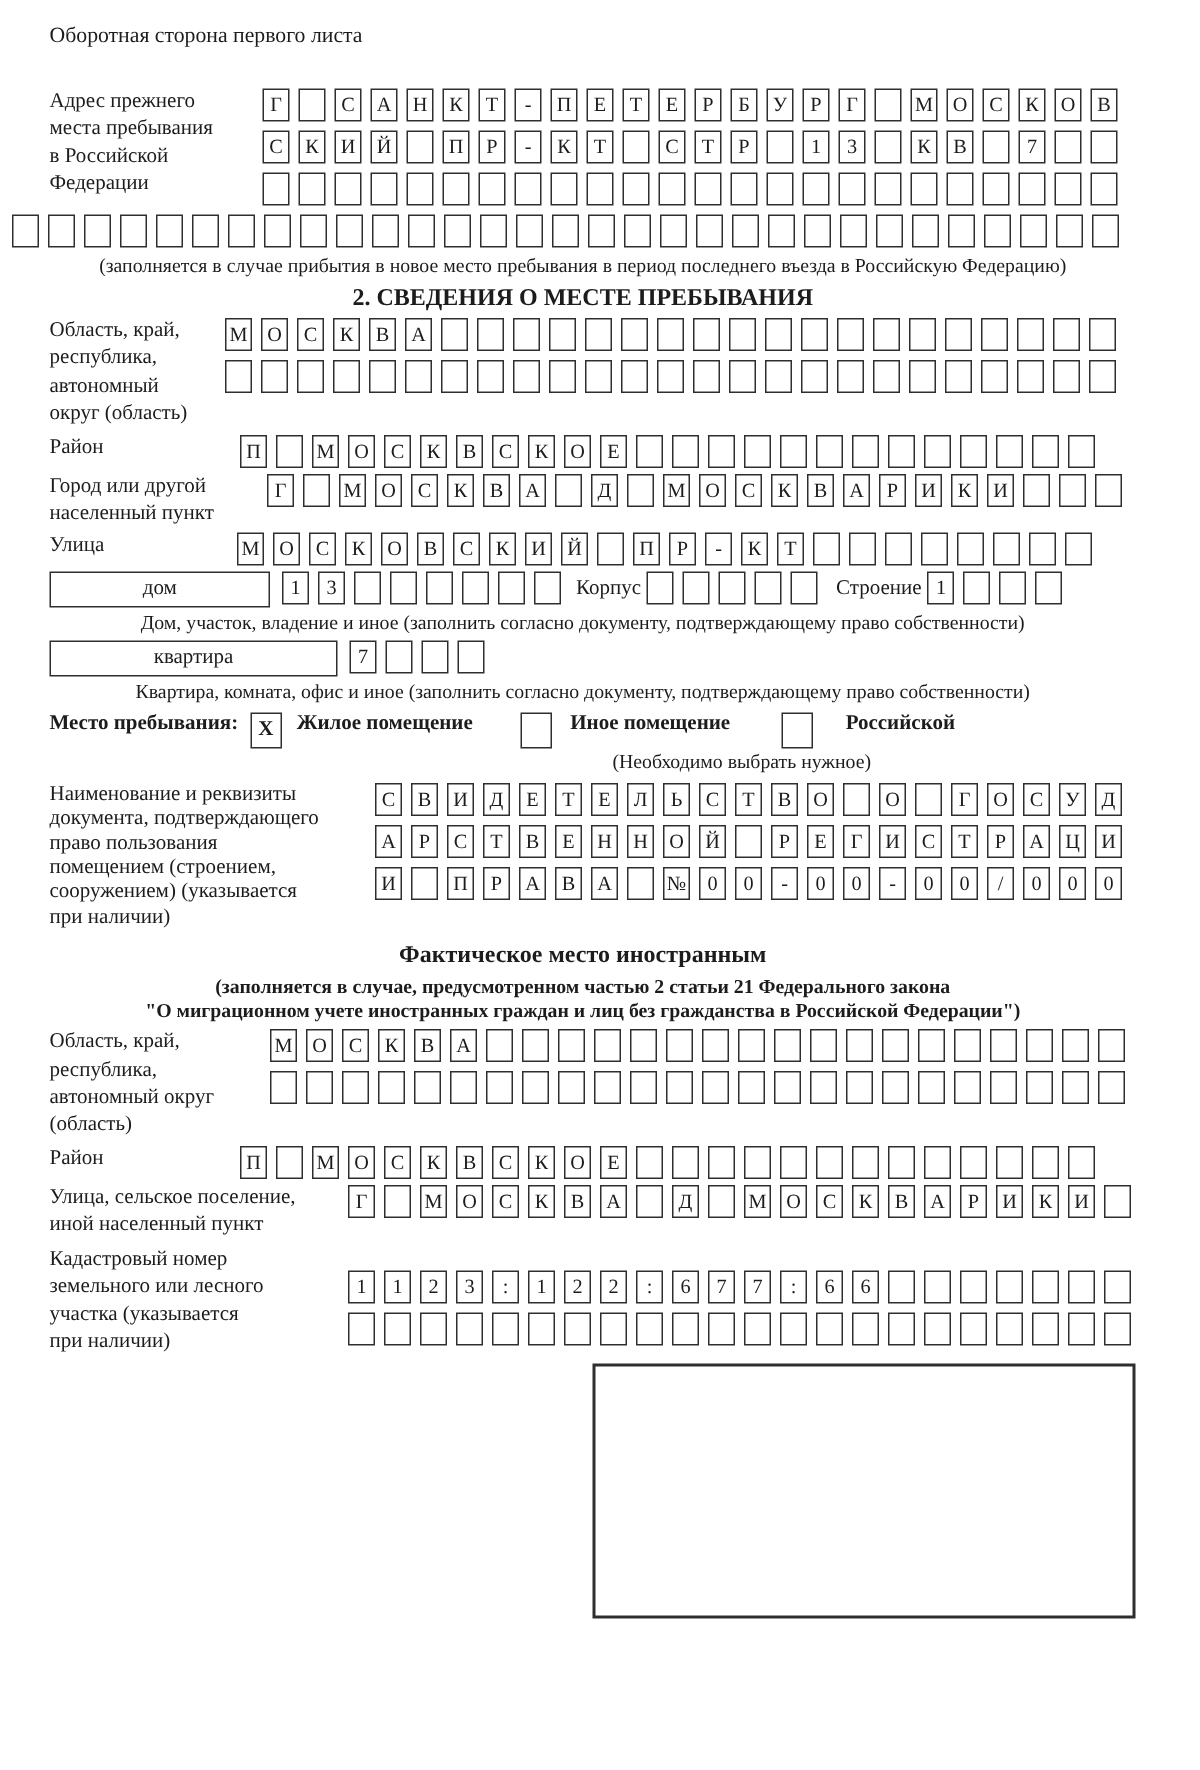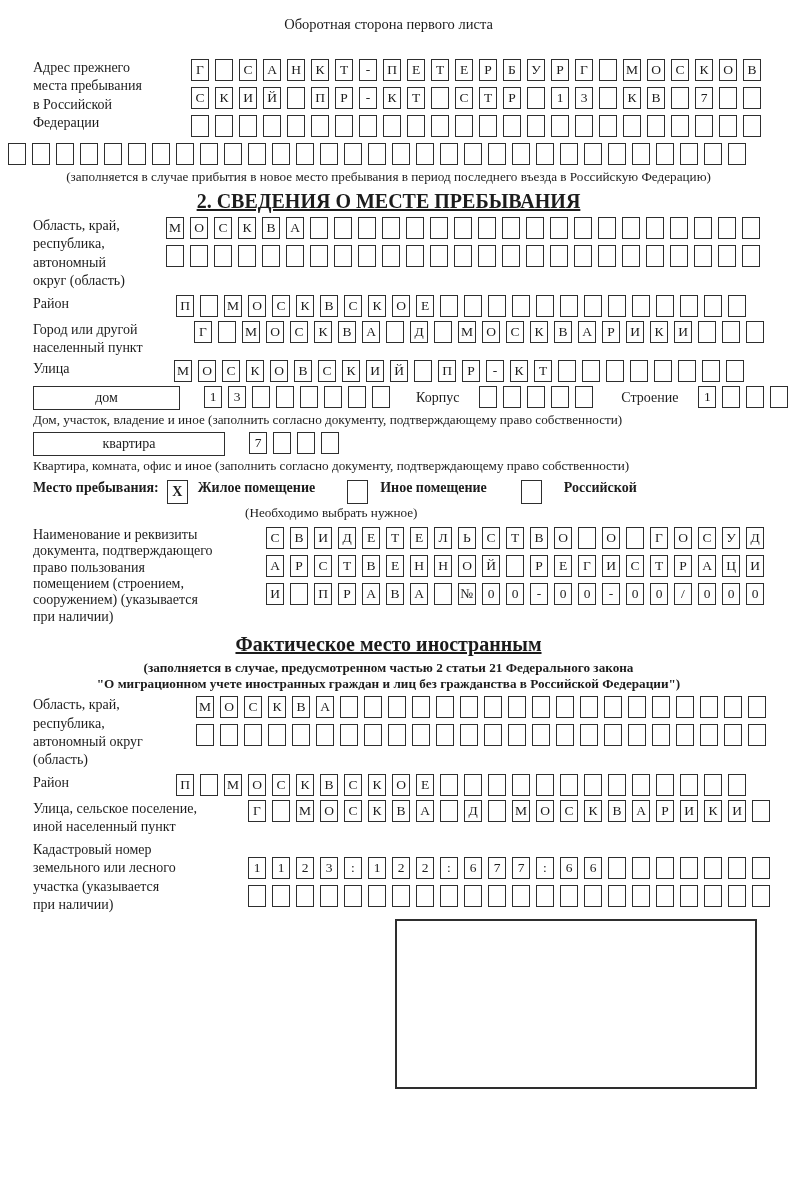--- a/index.html
+++ b/index.html
@@ -3,35 +3,35 @@
 <meta charset="utf-8">
 <style>
   * { margin:0; padding:0; box-sizing:border-box; }
   html,body { background:#ffffff; }
   body {
     width:800px; height:1180px; overflow:hidden;
     color:#1c1c1c;
     font-family:"Liberation Serif", serif;
   }
   .page { padding:0 56px 0 33px; }
-  .hdr-note { padding-top:16px; text-align:center; font-size:14.5px; }
-
-  .frow { display:flex; align-items:flex-start;gap:16px; }
+  .hdr-note { padding-top:16px; text-align:left; font-size:14.5px; }
+
+  .frow { display:flex; align-items:flex-start; }
   .flabel { font-size:14px; line-height:1.32; white-space:pre-line; flex:0 0 auto; }
   .flabel.tight { line-height:1.17; }
   .boxcol { display:flex; flex-direction:column; gap:6px; }
   .boxes { display:flex; gap:6px; }
   .cbox {
     width:18px; height:22px; flex:0 0 auto;
     border:1.6px solid #2e2e2e;
     font-size:13.5px; line-height:19px; text-align:center;
   }
-  .caption { font-size:13.2px; }
+  .caption { font-size:13.2px;text-align:center; }
   .center { text-align:center; }
-  .sec-title { font-weight:bold; font-size:20px; text-align:center;text-decoration:underline; }
+  .sec-title { font-weight:bold; font-size:16px; text-align:center; }
   .sub { font-size:13.2px; text-align:center;font-weight:bold; }
 
   .w142{width:142px}.w117{width:117px}.w127{width:127px}.w145{width:145px}
   .w125{width:125px}.w217{width:217px}.w147{width:147px}.w199{width:199px}
 
   .named-rect {
     border:1.6px solid #2e2e2e; height:24px; flex:0 0 auto;
     text-align:center; font-size:14px; line-height:21px;
   }
   .rect-dom { width:147px; }

